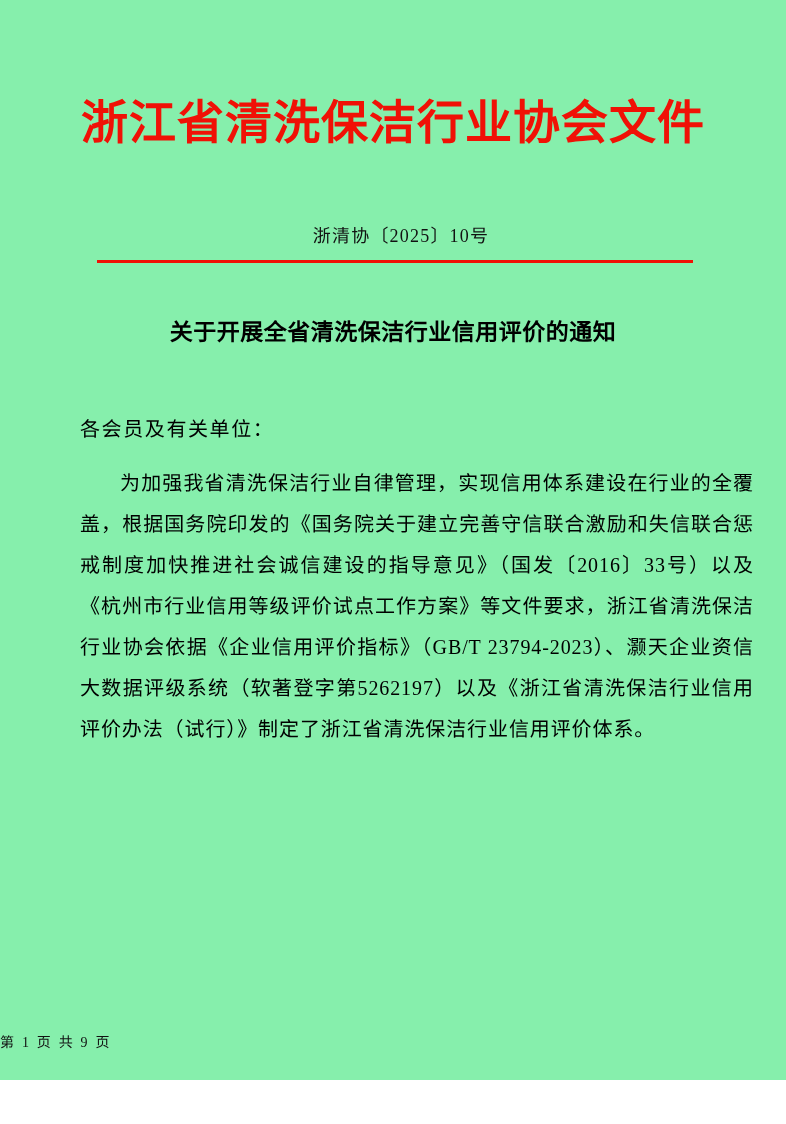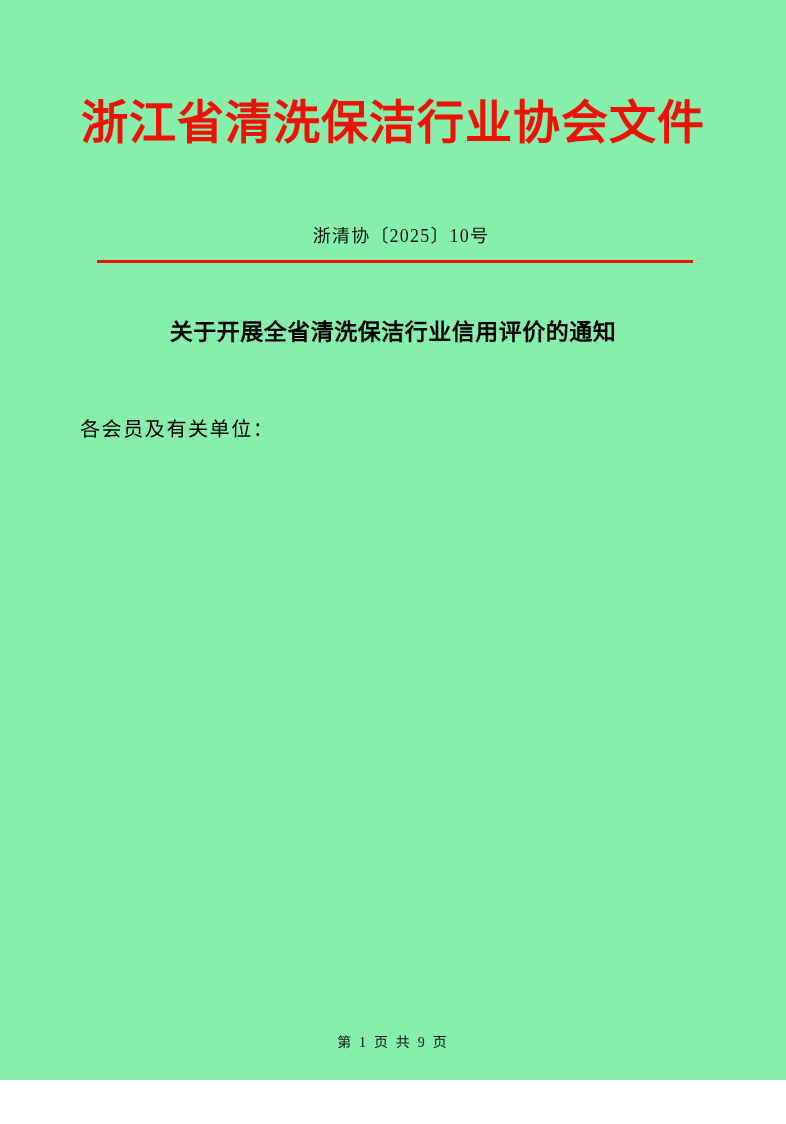--- a/index.html
+++ b/index.html
@@ -109,21 +109,21 @@
     text-justify: inter-character;
     text-indent: 2em;
   }
 
   
   .footer {
     position: absolute;
     left: 0;
     top: 1031px;
     width: 786px;
-    text-align: center;
+    text-align: left;
   }
   .footer-text {
     display: inline-block;
     font-size: 14px;
     letter-spacing: 2.2px;
     color: #111111;
   }
 </style>
 </head>
 <body>
@@ -139,19 +139,20 @@
   </div>
 
   <div class="red-rule"></div>
 
   <div class="doc-heading">
     <div class="doc-heading-text">关于开展全省清洗保洁行业信用评价的通知</div>
   </div>
 
   <div class="body-block">
     <p class="salutation">各会员及有关单位：</p>
+    <p class="body-para">为加强我省清洗保洁行业自律管理，实现信用体系建设在行业的全覆盖，根据国务院印发的《国务院关于建立完善守信联合激励和失信联合惩戒制度加快推进社会诚信建设的指导意见》（国发〔2016〕33号）以及《杭州市行业信用等级评价试点工作方案》等文件要求，浙江省清洗保洁行业协会依据《企业信用评价指标》（GB/T 23794-2023）、灏天企业资信大数据评级系统（软著登字第5262197）以及《浙江省清洗保洁行业信用评价办法（试行）》制定了浙江省清洗保洁行业信用评价体系。</p>
   </div>
 
   <div class="footer">
     <div class="footer-text">第 1 页 共 9 页</div>
   </div>
 
 </div>
 
 </body></html>

